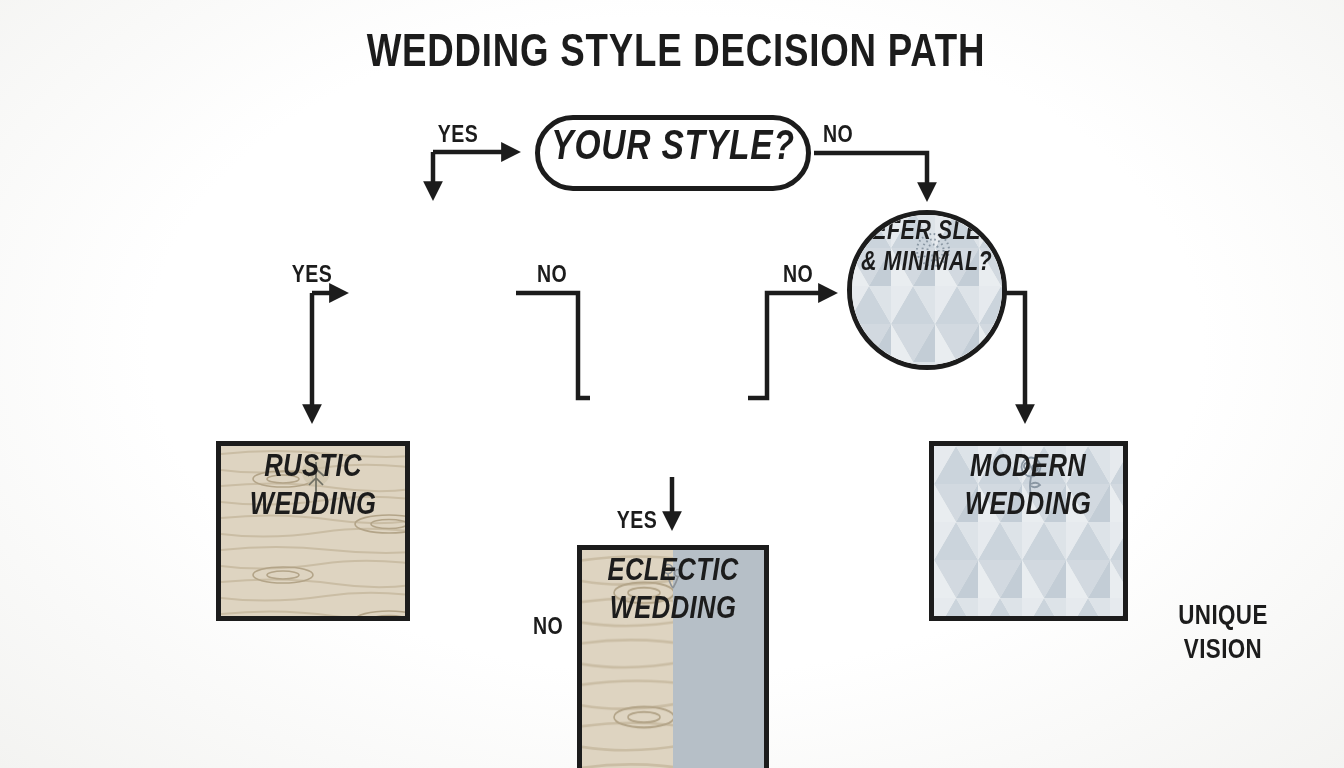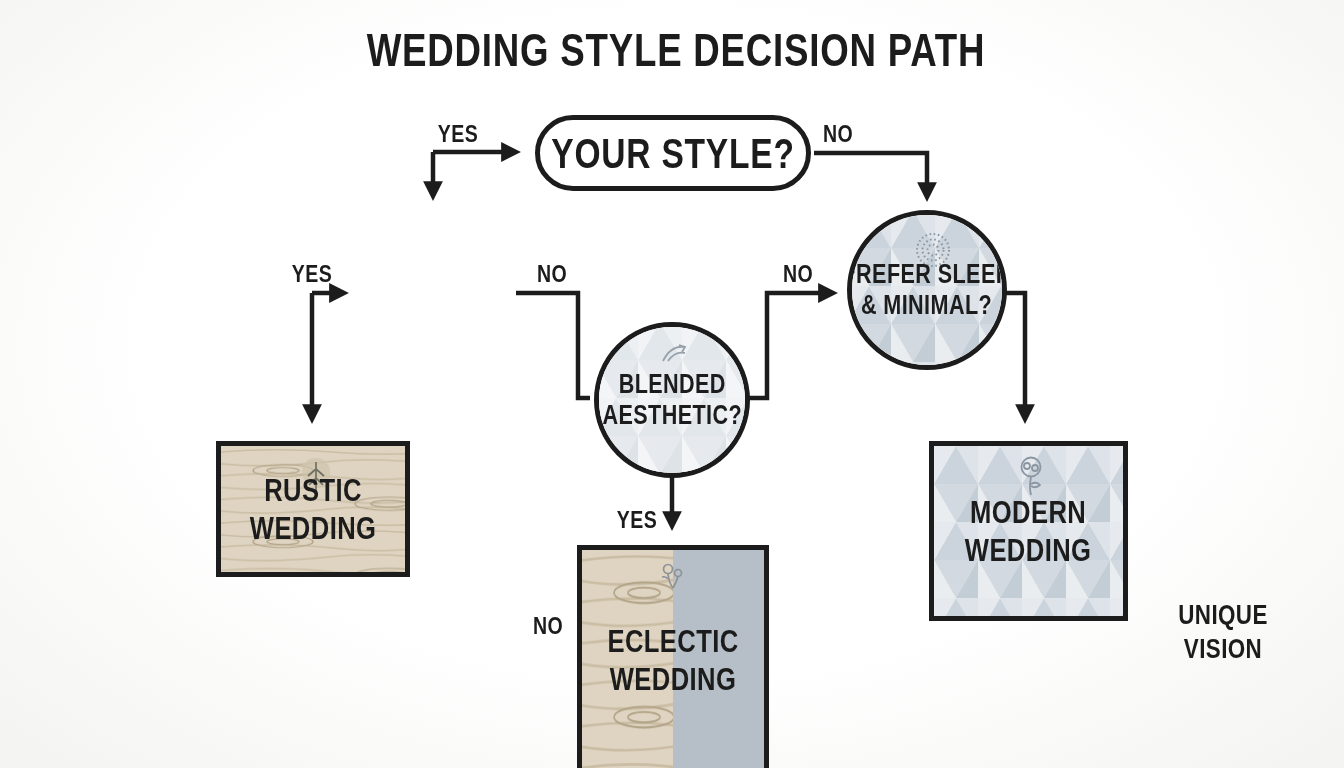--- a/index.html
+++ b/index.html
@@ -5,21 +5,21 @@
   html,body{margin:0;padding:0;}
   body{font-family:"Liberation Sans","DejaVu Sans",sans-serif;background:#e9e9e7;}
   .canvas{position:relative;width:1344px;height:768px;overflow:hidden;
           background:radial-gradient(ellipse at 50% 45%, #ffffff 55%, #f3f3f1 100%);
           color:#1c1c1c;padding-left:8px;}
   .overlay{position:absolute;left:0;top:0;width:1344px;height:768px;pointer-events:none;}
   .title{position:absolute;left:0;right:0;top:22px;margin:0;text-align:center;
          font-size:47px;font-weight:700;letter-spacing:1px;
          transform:scaleX(0.78);transform-origin:50% 50%;white-space:nowrap;}
   .node{position:absolute;box-sizing:border-box;border:5px solid #1c1c1c;
-        display:flex;align-items:center;justify-content:center;text-align:center;}
+        display:flex;justify-content:center;text-align:center;font-style:italic;}
   .pill{border-radius:42px;background:#ffffff;}
   .pill .one-line{font-size:43px;font-weight:700;letter-spacing:1px;display:inline-block;
         transform:scaleX(0.78);transform-origin:50% 50%;white-space:nowrap;}
   .circle{border-radius:50%;overflow:hidden;}
   .texfill{position:absolute;left:-5px;top:-5px;width:calc(100% + 10px);height:calc(100% + 10px);z-index:0;}
   .boxfill{position:absolute;left:0;top:0;width:100%;height:100%;z-index:0;}
   .label{position:relative;z-index:2;font-weight:700;letter-spacing:0.5px;
          transform:scaleX(0.8);transform-origin:50% 50%;}
   .label span{display:block;white-space:nowrap;}
   .lbl-circle{font-size:27px;line-height:31px;}
@@ -104,39 +104,22 @@
         <circle cx="21" cy="21" r="10.5" stroke-dasharray="1.6 2.6"></circle>
         <circle cx="21" cy="21" r="5.5" stroke-dasharray="1.6 2.6"></circle>
       </g>
     </svg>
     <div class="label lbl-circle">
       <span>PREFER SLEEK</span>
       <span>&amp; MINIMAL?</span>
     </div>
   </div>
 
-  <div class="node circle" style="left:594px;top:322px;width:156px;height:156px;">
-    <svg class="texfill" viewBox="0 0 156 156" preserveAspectRatio="none">
-      <rect width="156" height="156" fill="url(#tripat)"></rect>
-      <rect width="156" height="156" fill="#ffffff" opacity="0.45"></rect>
-    </svg>
-    <svg class="doodle" style="left:60px;top:12px" width="32" height="30" viewBox="0 0 32 30">
-      <g fill="none" stroke="#98a2ab" stroke-width="1.8">
-        <path d="M4,22 Q12,6 26,8"></path>
-        <path d="M9,22 Q16,12 26,14"></path>
-        <path d="M20,6 L26,8 L23,13"></path>
-      </g>
-    </svg>
-    <div class="label lbl-circle">
-      <span>BLENDED</span>
-      <span>AESTHETIC?</span>
-    </div>
-  </div>
 
-  <div class="node" style="left:216px;top:441px;width:194px;height:136px;">
+  <div class="node" style="left:216px;top:441px;width:194px;height:180px;">
     <svg class="boxfill" viewBox="0 0 184 170" preserveAspectRatio="none">
       <rect width="184" height="170" fill="url(#woodpat)"></rect>
     </svg>
     <svg class="doodle" style="left:76px;top:10px" width="38" height="42" viewBox="0 0 38 42">
       <circle cx="19" cy="16" r="14" fill="#cdc3ab" opacity="0.65"></circle>
       <g fill="none" stroke="#6f6f63" stroke-width="1.7">
         <path d="M19,6 V38"></path>
         <path d="M19,13 L11,20"></path>
           <path d="M19,13 L27,20"></path>
         <path d="M19,22 L12,29"></path>

